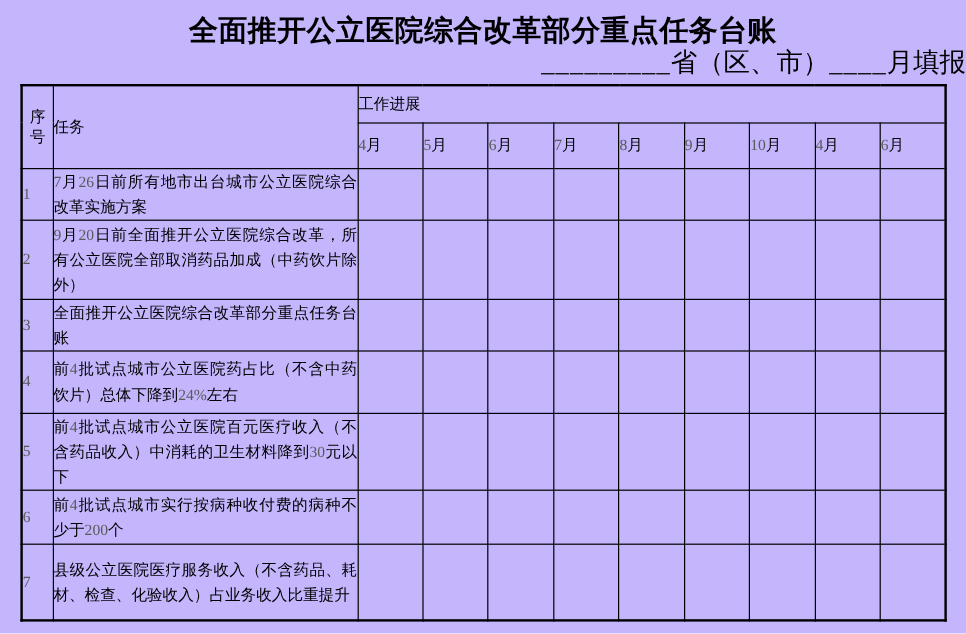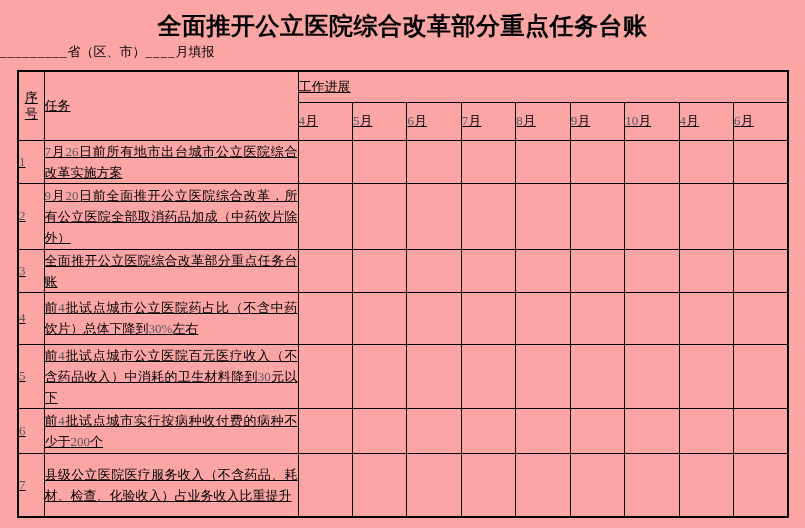--- a/index.html
+++ b/index.html
@@ -9,48 +9,47 @@
     width: 805px;
     height: 528px;
     overflow: hidden;
     font-family: "Liberation Serif", "DejaVu Serif", serif;
     color: #000;
   }
   .page {
     position: relative;
     width: 805px;
     height: 528px;
-    background: #fca5a5;
+    background: #c4b5fd;
   }
   .doc-title {
     margin: 0;
     padding-top: 12px;
     text-align: center;
     font-size: 24px;
     font-weight: bold;
     line-height: 28px;
     letter-spacing: 0.5px;
   }
   .doc-subtitle {
-    text-align: left;
-    font-size: 13px;
+    text-align: right;
+    font-size: 22px;
     line-height: 22px;
     margin-top: 1px;
     white-space: nowrap;
   }
   .doc-subtitle .blank { letter-spacing: 1px; }
   table.ledger {
     position: absolute;
     left: 17px;
     top: 70px;
     width: 772px;
     border-collapse: collapse;
     table-layout: fixed;
     border: 2px solid #000;
-    text-decoration: underline;
   }
   table.ledger th, table.ledger td {
     border: 1px solid #000;
     font-size: 13px;
     font-weight: normal;
     padding: 0;
     overflow: hidden;
     vertical-align: middle;
   }
   
@@ -146,21 +145,21 @@
           <td class="c-progress"></td>
           <td class="c-progress"></td>
           <td class="c-progress"></td>
           <td class="c-progress"></td>
           <td class="c-progress"></td>
           <td class="c-progress"></td>
           <td class="c-progress"></td>
         </tr>
         <tr>
           <td class="c-no"><span class="num">4</span></td>
-          <td class="c-task">前<span class="num">4</span>批试点城市公立医院药占比（不含中药饮片）总体下降到<span class="num">30%</span>左右</td>
+          <td class="c-task">前<span class="num">4</span>批试点城市公立医院药占比（不含中药饮片）总体下降到<span class="num">24%</span>左右</td>
           <td class="c-progress"></td>
           <td class="c-progress"></td>
           <td class="c-progress"></td>
           <td class="c-progress"></td>
           <td class="c-progress"></td>
           <td class="c-progress"></td>
           <td class="c-progress"></td>
           <td class="c-progress"></td>
           <td class="c-progress"></td>
         </tr>

